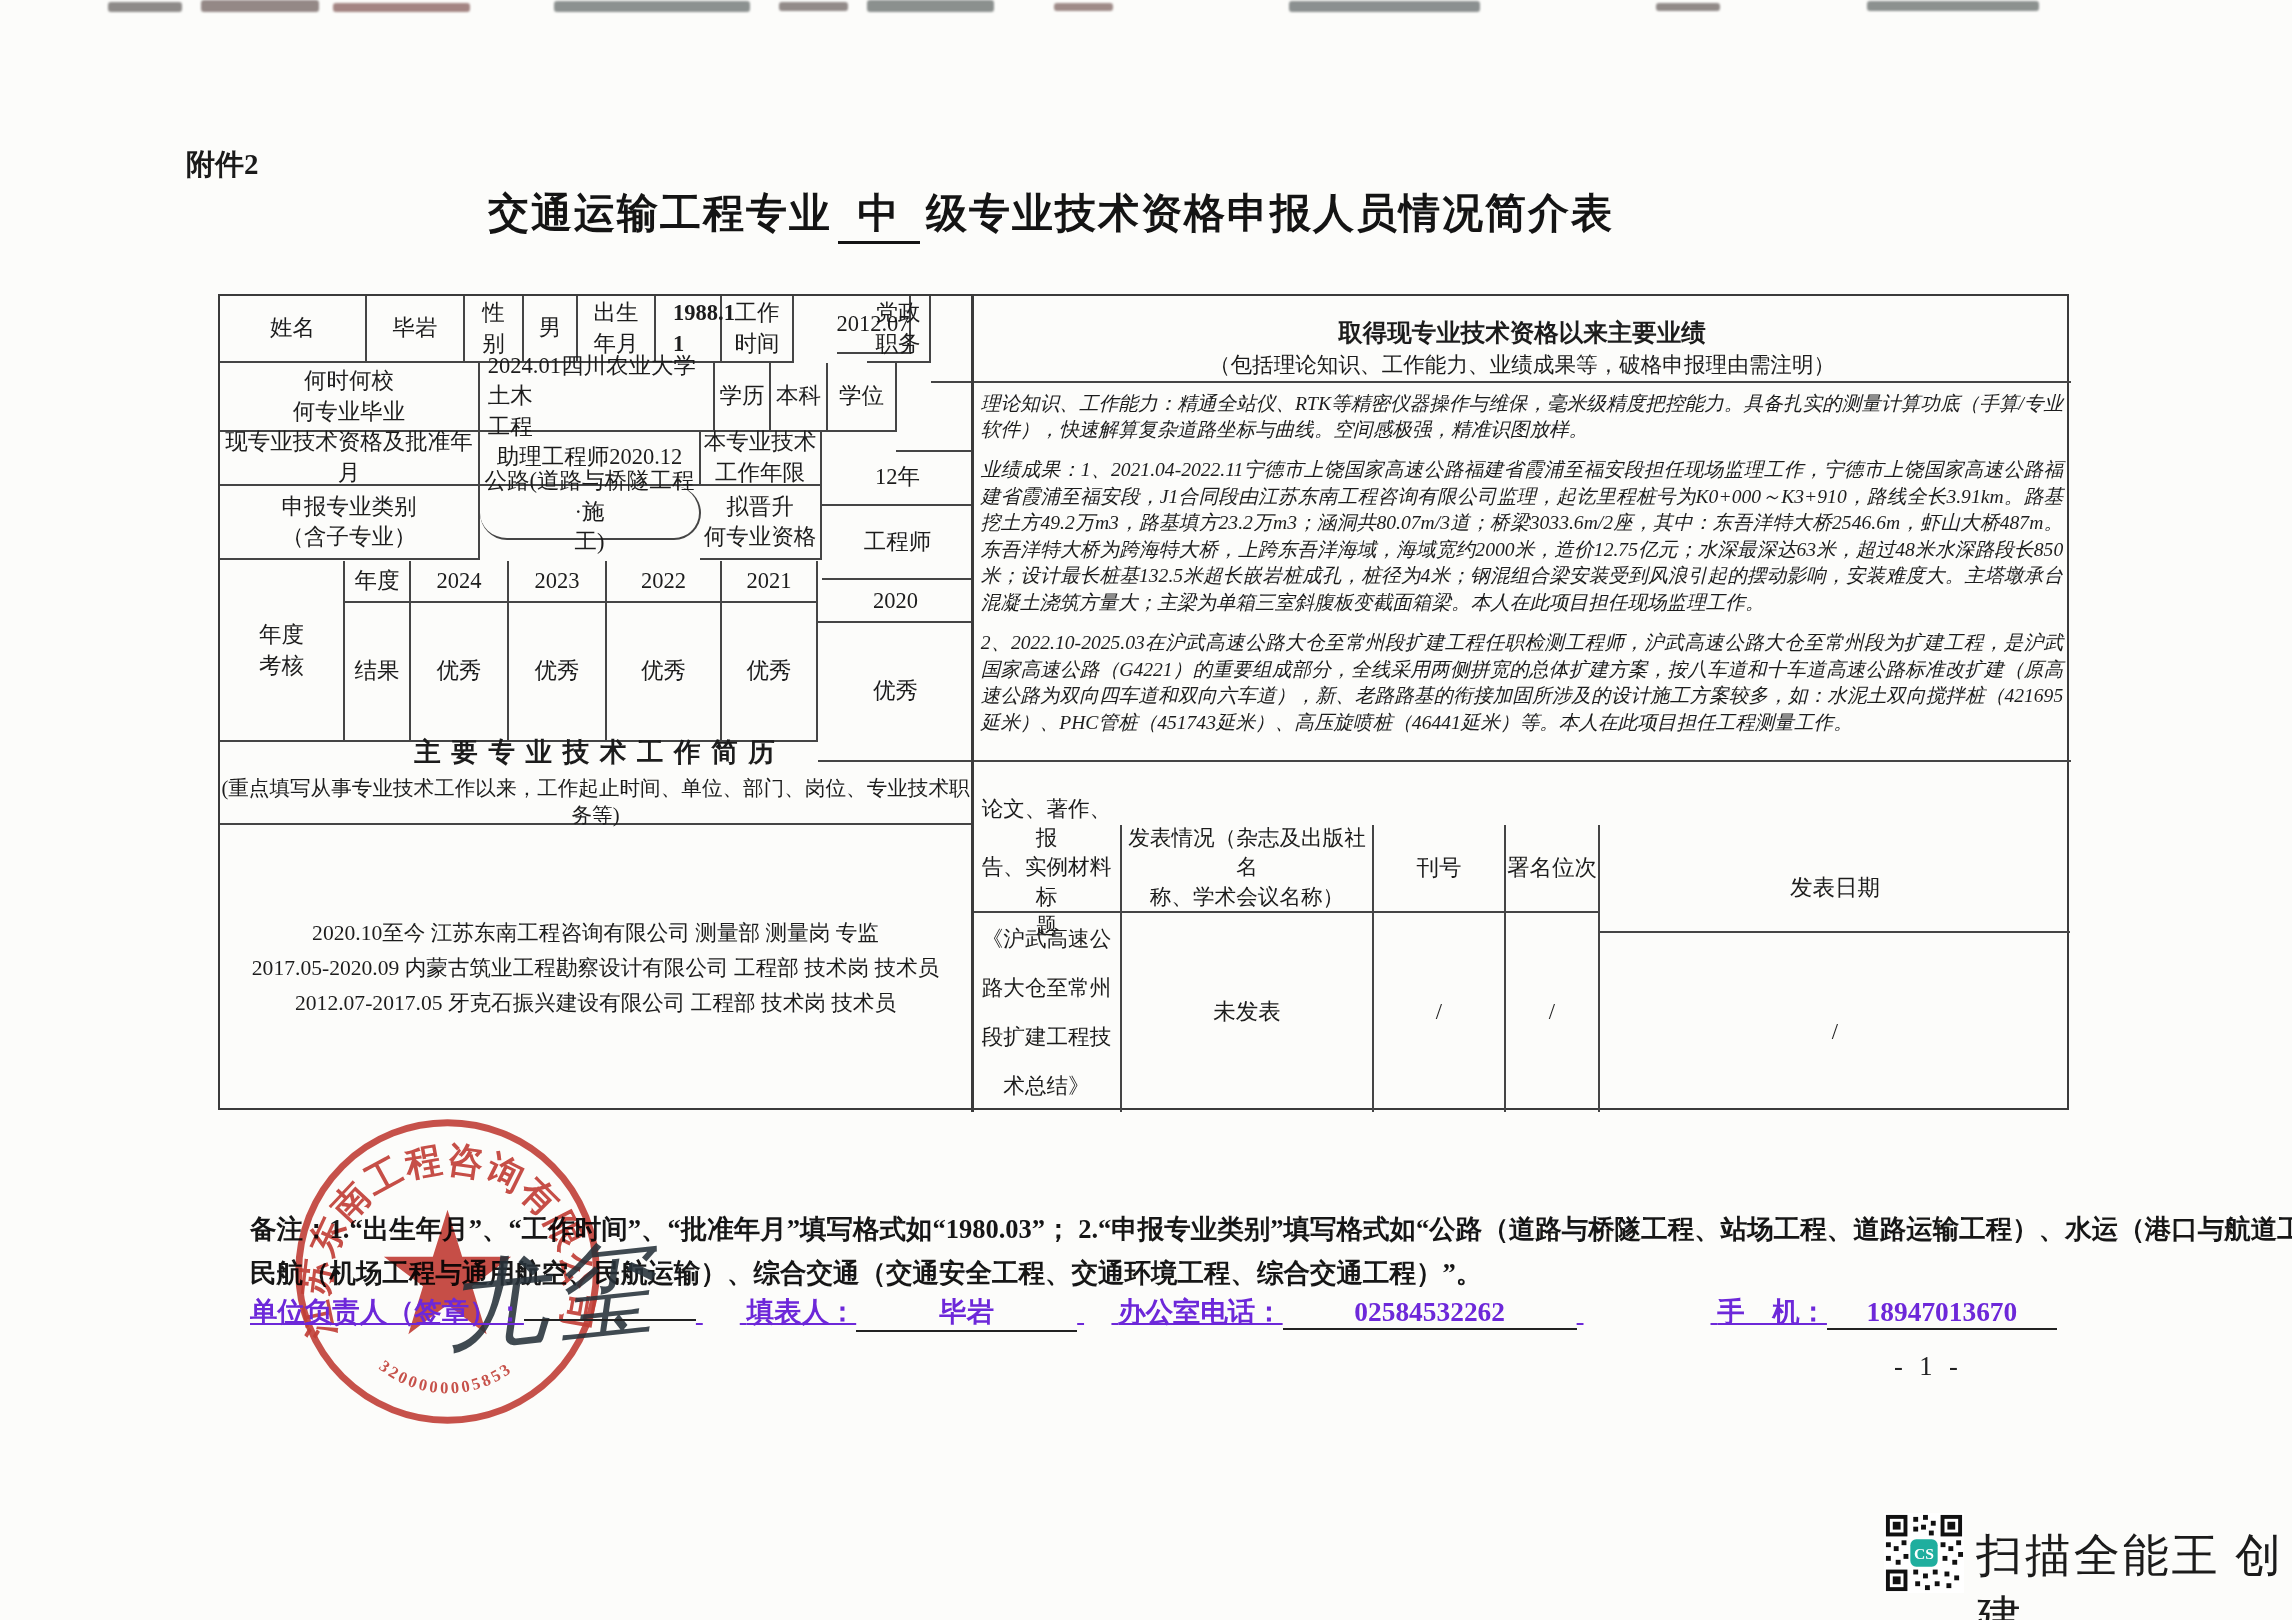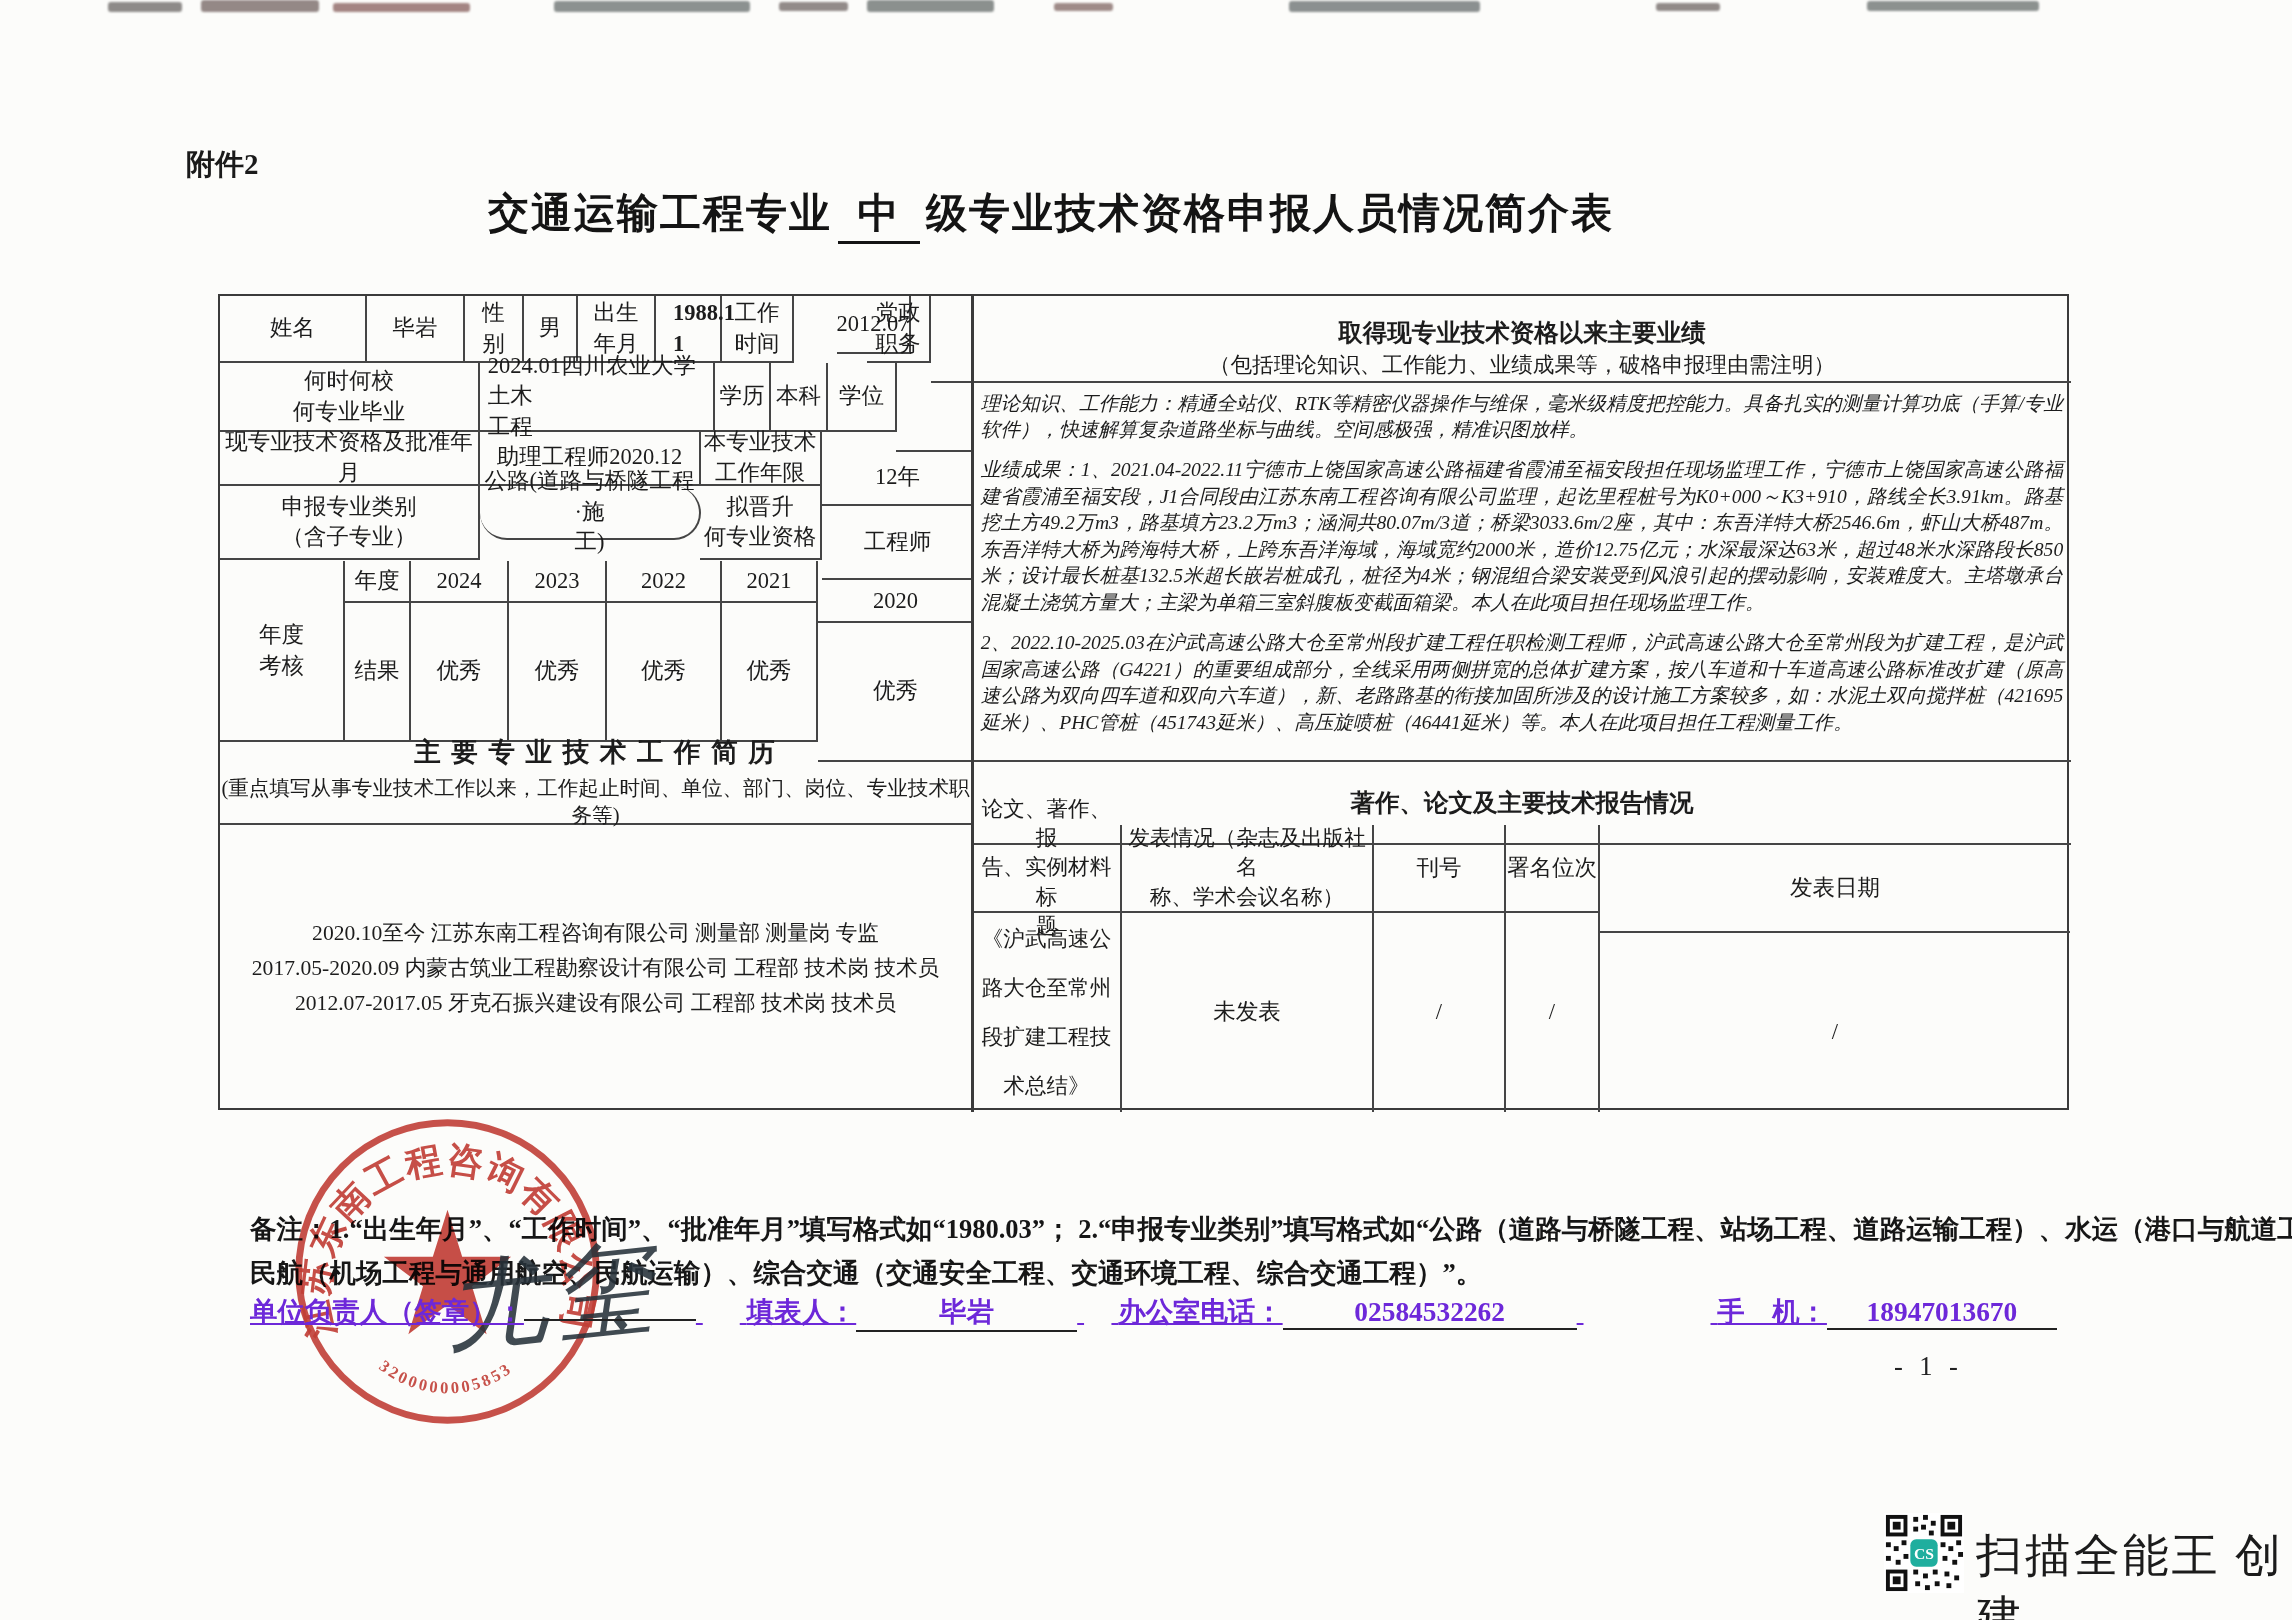--- a/index.html
+++ b/index.html
@@ -144,21 +144,20 @@
     <div class="bold" style="font-size:24.5px;">取得现专业技术资格以来主要业绩</div>
     <div style="font-size:21.6px;margin-top:2px;">（包括理论知识、工作能力、业绩成果等，破格申报理由需注明）</div>
   </div>
 
   <div class="cell noR topalign leftalign" style="left:753px;top:67px;width:1098px;height:379px;font-size:19.6px;line-height:26.5px;padding:7.8px 7.8px 3.9px 7.8px;display:block;font-style:italic;">
     <p class="para">理论知识、工作能力：精通全站仪、RTK等精密仪器操作与维保，毫米级精度把控能力。具备扎实的测量计算功底（手算/专业软件），快速解算复杂道路坐标与曲线。空间感极强，精准识图放样。</p>
     <p class="para">业绩成果：1、2021.04-2022.11宁德市上饶国家高速公路福建省霞浦至福安段担任现场监理工作，宁德市上饶国家高速公路福建省霞浦至福安段，J1合同段由江苏东南工程咨询有限公司监理，起讫里程桩号为K0+000～K3+910，路线全长3.91km。路基挖土方49.2万m3，路基填方23.2万m3；涵洞共80.07m/3道；桥梁3033.6m/2座，其中：东吾洋特大桥2546.6m，虾山大桥487m。东吾洋特大桥为跨海特大桥，上跨东吾洋海域，海域宽约2000米，造价12.75亿元；水深最深达63米，超过48米水深路段长850米；设计最长桩基132.5米超长嵌岩桩成孔，桩径为4米；钢混组合梁安装受到风浪引起的摆动影响，安装难度大。主塔墩承台混凝土浇筑方量大；主梁为单箱三室斜腹板变截面箱梁。本人在此项目担任现场监理工作。</p>
     <p class="para" style="margin-bottom:0;">2、2022.10-2025.03在沪武高速公路大仓至常州段扩建工程任职检测工程师，沪武高速公路大仓至常州段为扩建工程，是沪武国家高速公路（G4221）的重要组成部分，全线采用两侧拼宽的总体扩建方案，按八车道和十车道高速公路标准改扩建（原高速公路为双向四车道和双向六车道），新、老路路基的衔接加固所涉及的设计施工方案较多，如：水泥土双向搅拌桩（421695延米）、PHC管桩（451743延米）、高压旋喷桩（46441延米）等。本人在此项目担任工程测量工作。</p>
   </div>
 
-  <div class="cell noR bold" style="left:753px;top:446px;width:1098px;height:83px;font-size:24.5px;">著作、论文及主要技术报告情况</div>
 
   <div class="cell prewrap" style="left:753px;top:529px;width:149px;height:88px;font-size:21.6px;">论文、著作、报
 告、实例材料标
 题</div>
   <div class="cell prewrap" style="left:902px;top:529px;width:252px;height:88px;font-size:21.6px;">发表情况（杂志及出版社名
 称、学术会议名称）</div>
   <div class="cell" style="left:1154px;top:529px;width:132px;height:88px;">刊号</div>
   <div class="cell" style="left:1286px;top:529px;width:94px;height:88px;">署名位次</div>
   <div class="cell noR" style="left:1380px;top:529px;width:470px;height:88px;">发表日期</div>
 

